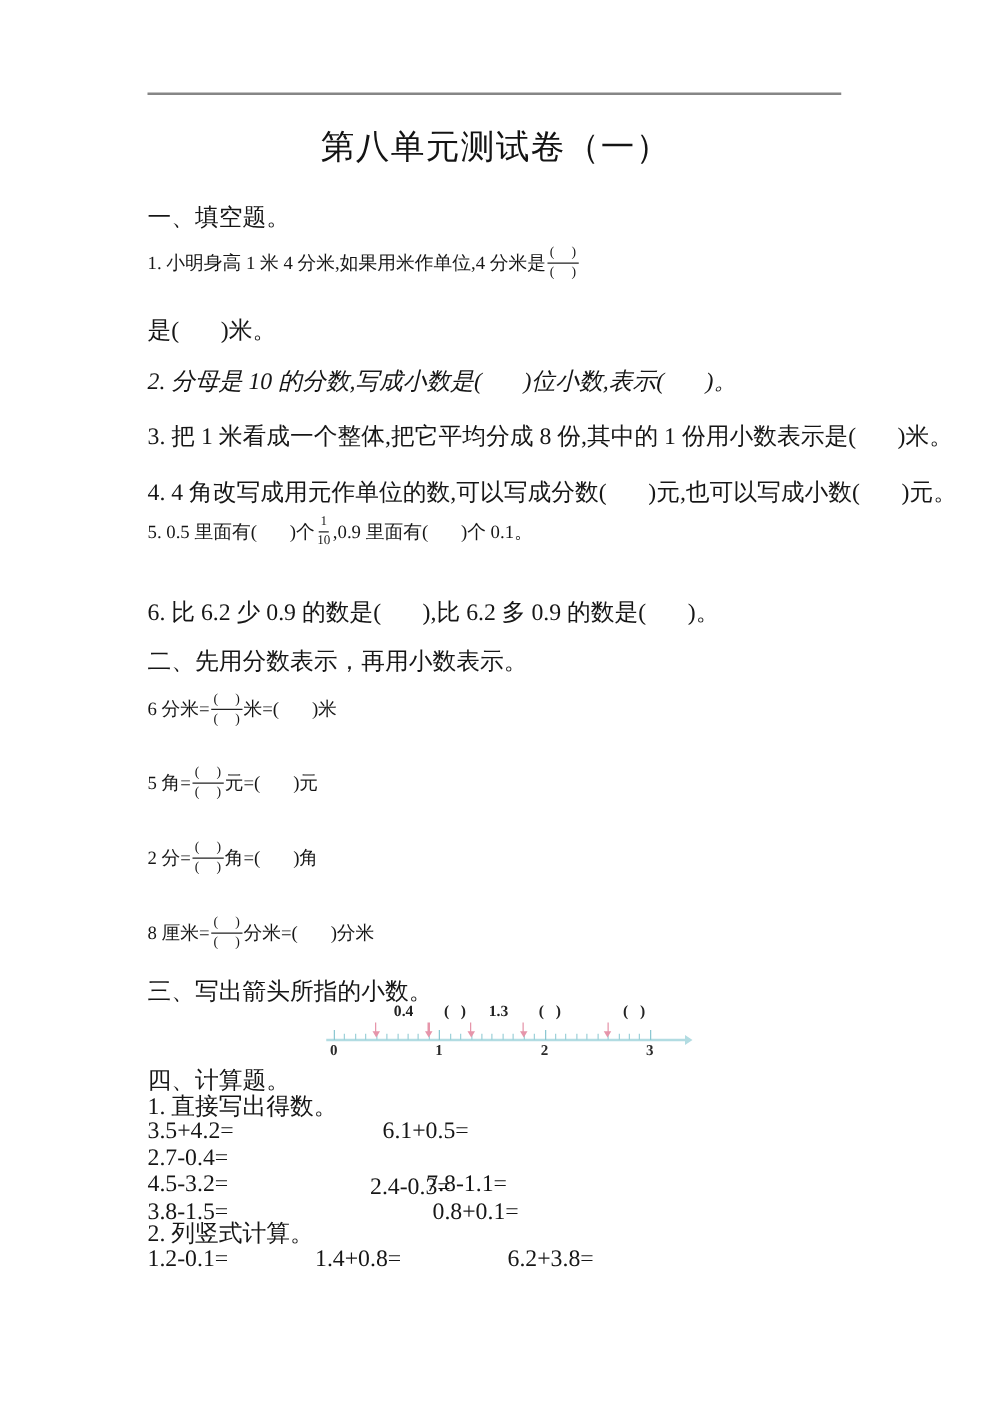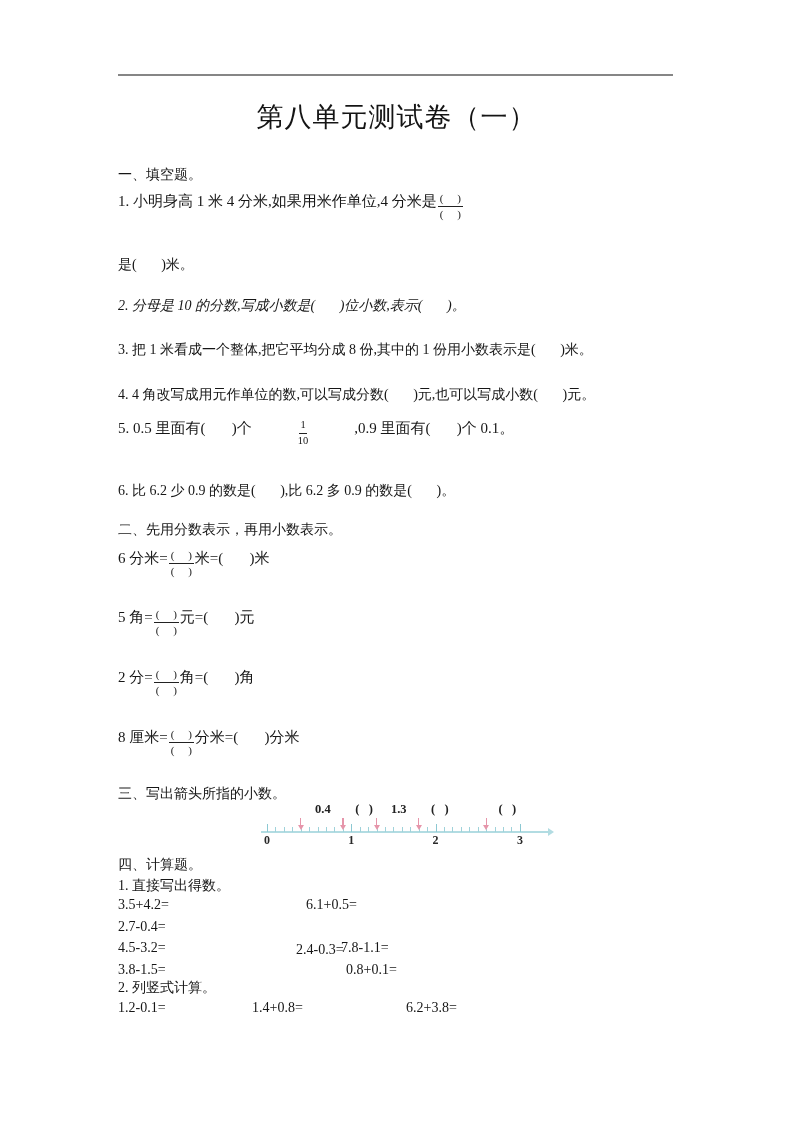--- a/index.html
+++ b/index.html
@@ -8,24 +8,24 @@
     background:#ffffff;color:#111;
     font-family:"Liberation Serif","DejaVu Serif",serif;
   }
   .hrule{position:absolute;left:118px;top:74px;width:555px;height:2px;background:#868686;}
   .title{
     position:absolute;left:0;top:99px;width:793px;text-align:center;
     font-size:27px;letter-spacing:1px;color:#141414;white-space:pre;
   }
   .line{
     position:absolute;left:118px;white-space:pre;
-    font-size:14px;line-height:20px;color:#161616;
+    font-size:19px;line-height:20px;color:#161616;
   }
   .fline{ 
-    position:absolute;left:118px;height:36px;display:flex;align-items:flex-start;
+    position:absolute;left:118px;height:36px;display:flex;align-items:center;
     white-space:pre;font-size:15px;color:#161616;
   }
   .frac{
     display:inline-flex;flex-direction:column;align-items:center;
     vertical-align:middle;line-height:1;margin:0 1px;
   }
   .frac .fn{
     font-size:11px;border-bottom:1px solid #222;padding:1px 2px 2px;
     white-space:pre;text-align:center;
   }
@@ -71,21 +71,21 @@
     <span class="fn">(     )</span>
     <span class="fd">(     )</span>
   </span>
 </div>
 <div class="line" style="top:255px;">是(       )米。</div>
 
 <div class="line" style="top:296px;font-style:italic;">2. 分母是 10 的分数,写成小数是(       )位小数,表示(       )。</div>
 <div class="line" style="top:340px;">3. 把 1 米看成一个整体,把它平均分成 8 份,其中的 1 份用小数表示是(       )米。</div>
 <div class="line" style="top:385px;">4. 4 角改写成用元作单位的数,可以写成分数(       )元,也可以写成小数(       )元。</div>
 
-<div class="fline" style="top:419px;gap:44px;">
+<div class="fline" style="top:407px;">
   <span>5. 0.5 里面有(       )个</span>
   <span class="frac small">
     <span class="fn">1</span>
     <span class="fd">10</span>
   </span>
   <span>,0.9 里面有(       )个 0.1。</span>
 </div>
 
 <div class="line" style="top:481px;">6. 比 6.2 少 0.9 的数是(       ),比 6.2 多 0.9 的数是(       )。</div>
 

